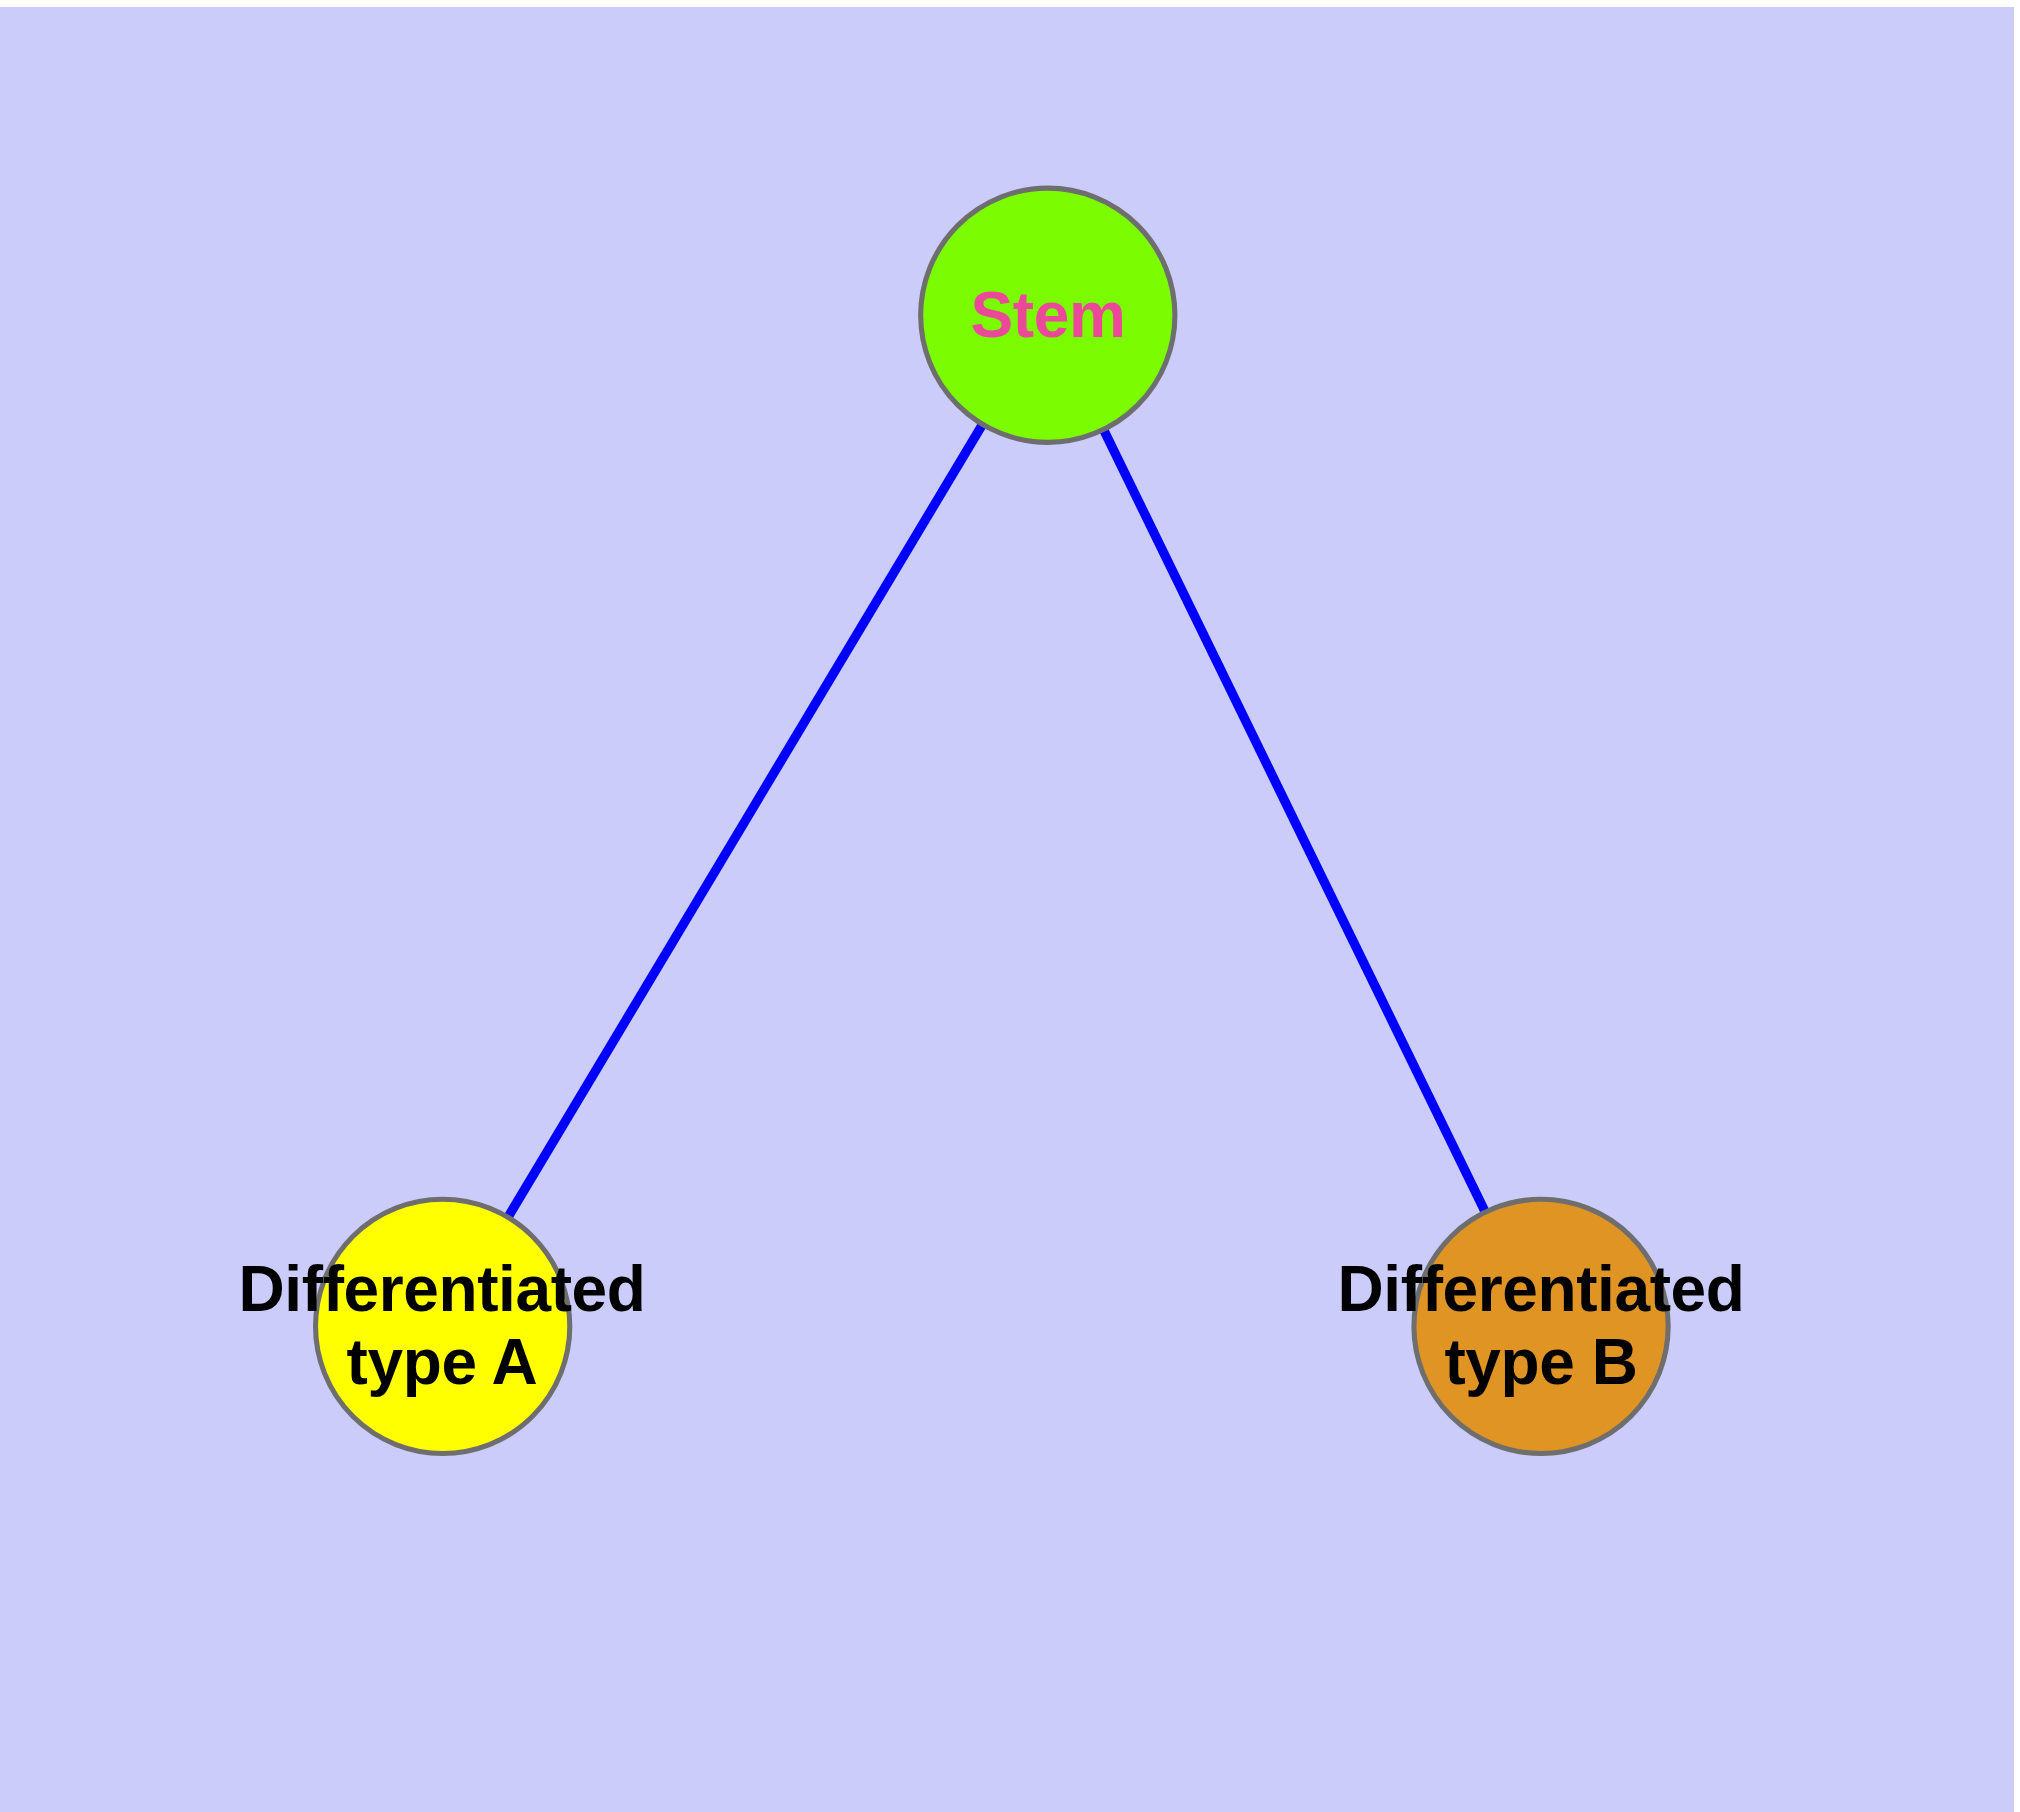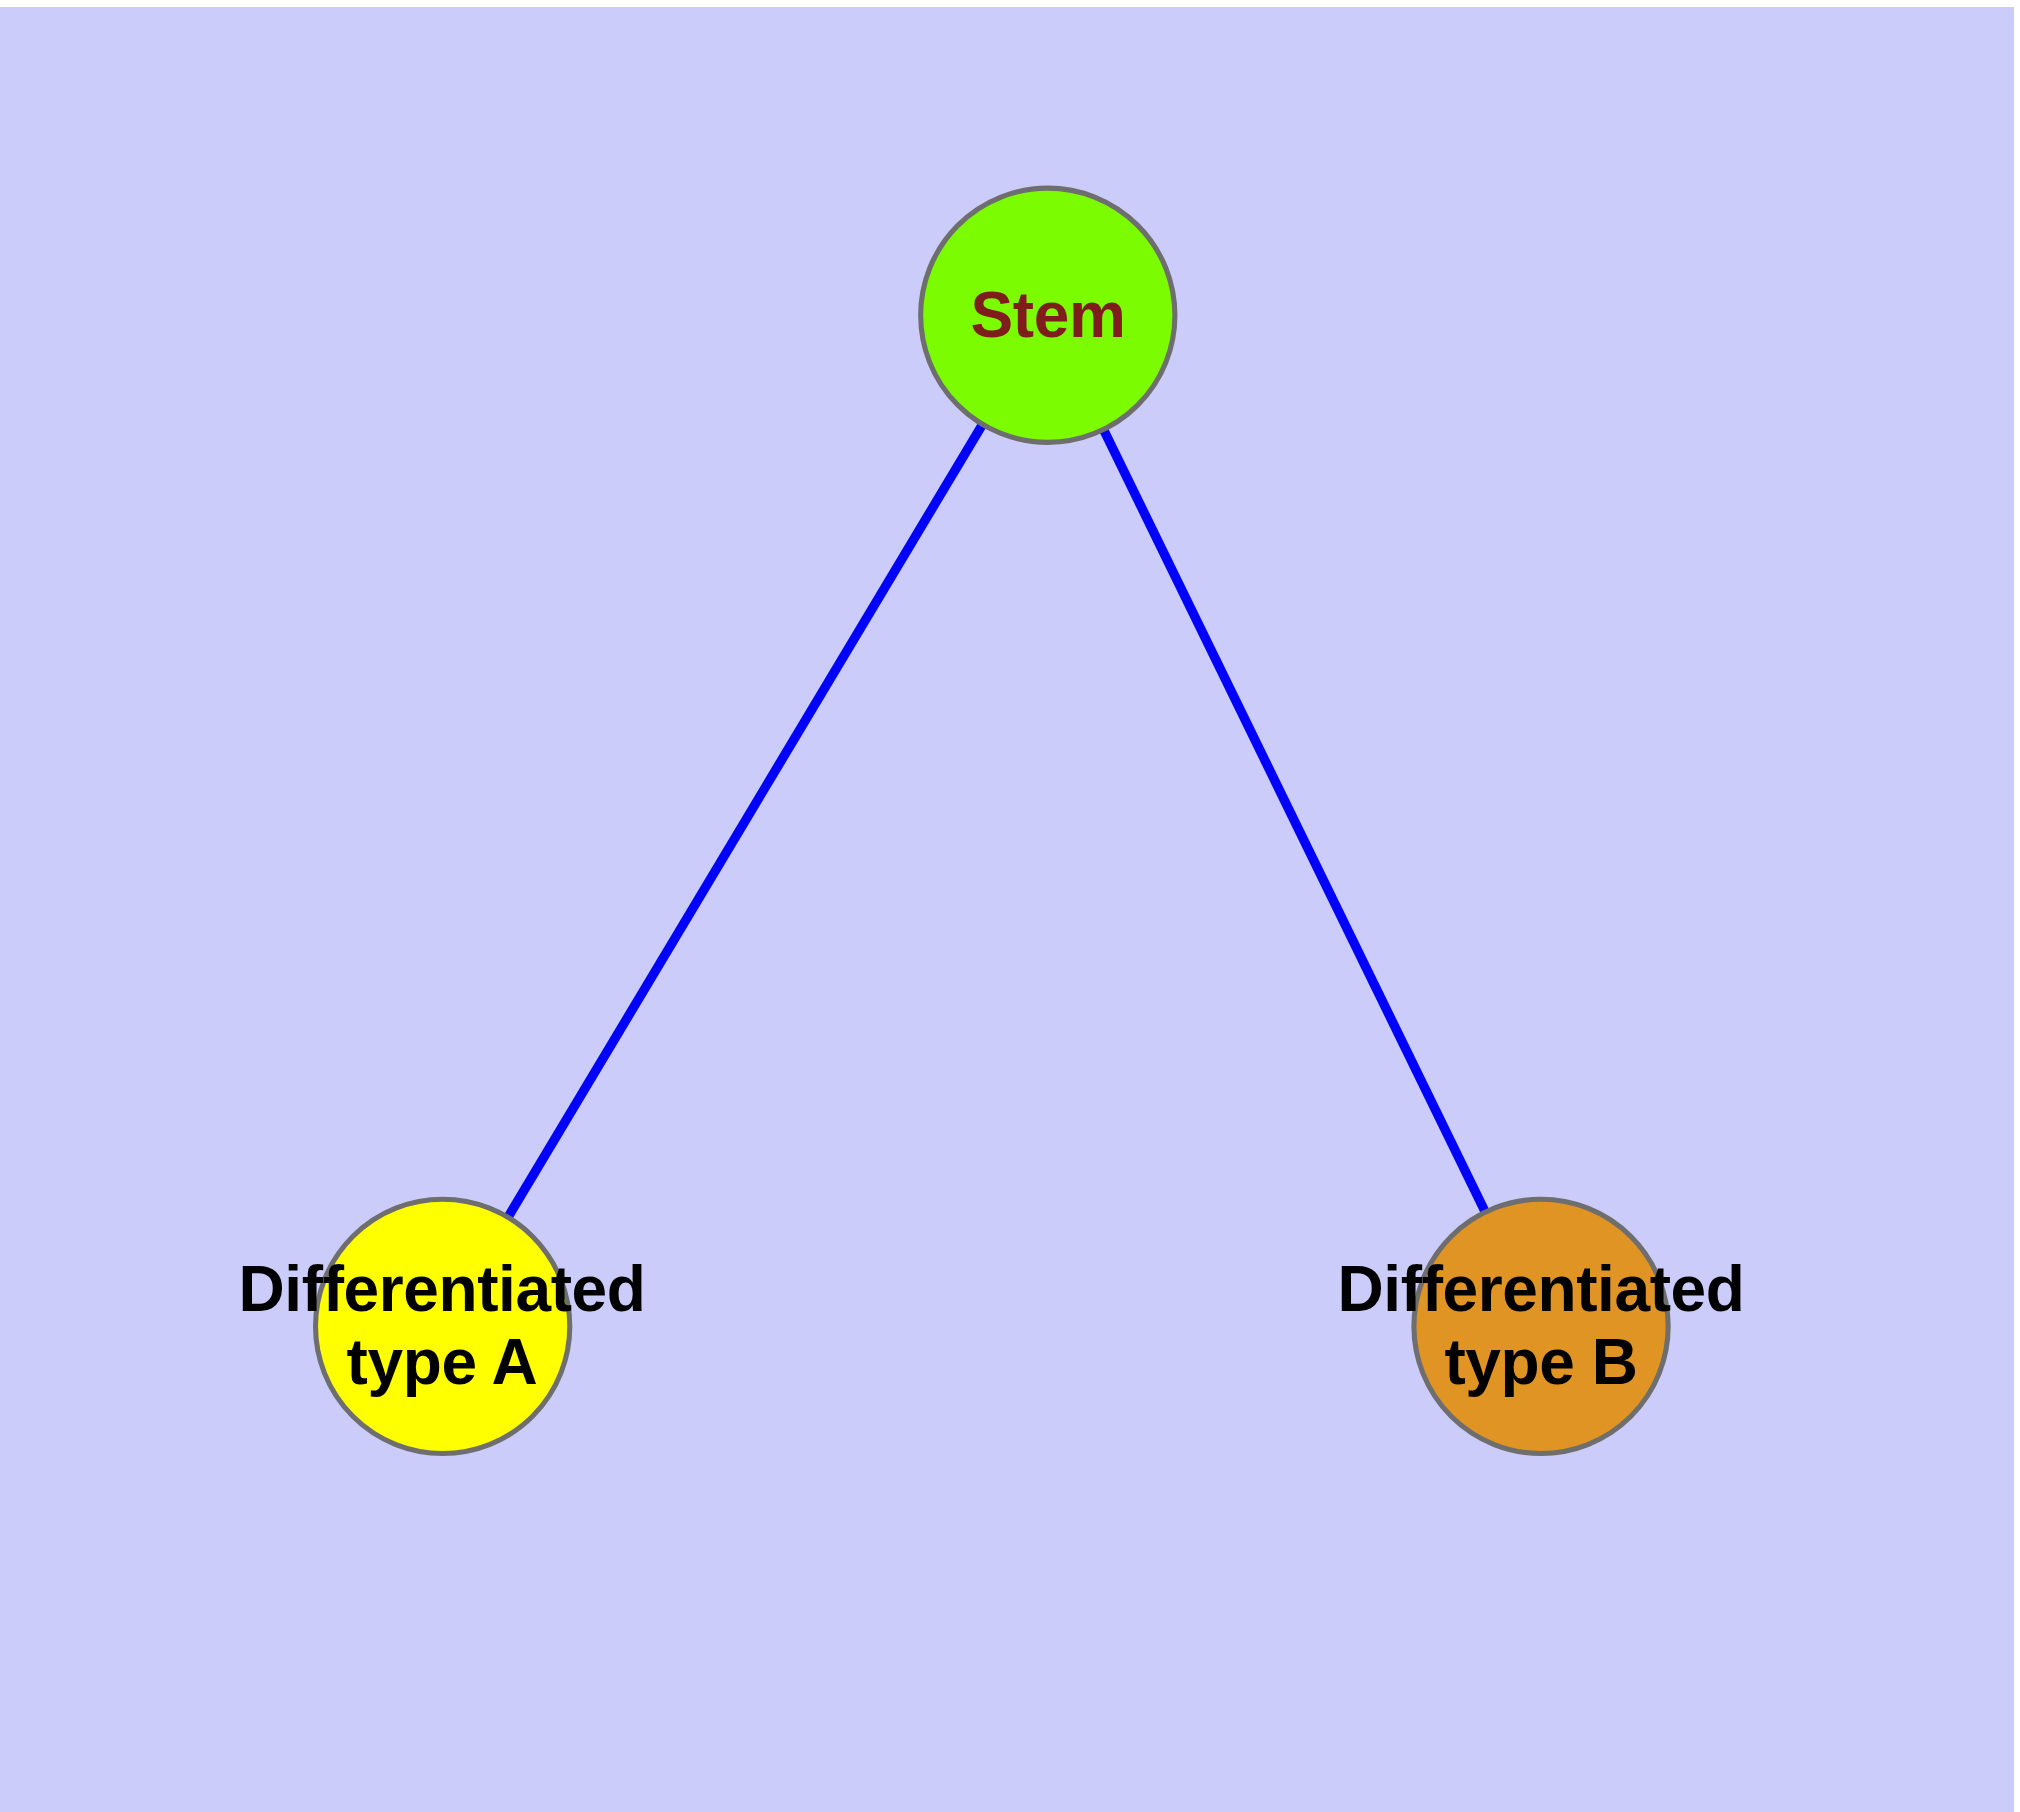--- a/index.html
+++ b/index.html
@@ -58,20 +58,20 @@
       <line id="edge-1" x1="1236" y1="372" x2="1818" y2="1565" stroke="#0000ff" stroke-width="11" stroke-linecap="butt"></line>
     </g>
 
     <g>
       <circle id="node-0" cx="1236" cy="372" r="150" fill="#7cfc00" stroke="#6e6e6e" stroke-width="6"></circle>
       <circle id="node-1" cx="522" cy="1565" r="150" fill="#ffff00" stroke="#6e6e6e" stroke-width="6"></circle>
       <circle id="node-2" cx="1818" cy="1565" r="150" fill="#e09423" stroke="#6e6e6e" stroke-width="6"></circle>
     </g>
   </svg>
 
-  <div id="label-0" class="node-label" style="left: 1048px; top: 315px; color: #7f1d1d; font-size: 64px;">Stem</div>
+  <div id="label-0" class="node-label" style="left: 1048px; top: 315px; color: #ec4899; font-size: 64px;">Stem</div>
   <div id="label-1" class="node-label" style="left: 442px; top: 1326px; color: rgb(0, 0, 0); font-size: 64px;">Differentiated
 type A</div>
   <div id="label-2" class="node-label" style="left: 1541px; top: 1326px; color: rgb(0, 0, 0); font-size: 64px;">Differentiated
 type B</div>
 
 </div>
 
 
 </body></html>

